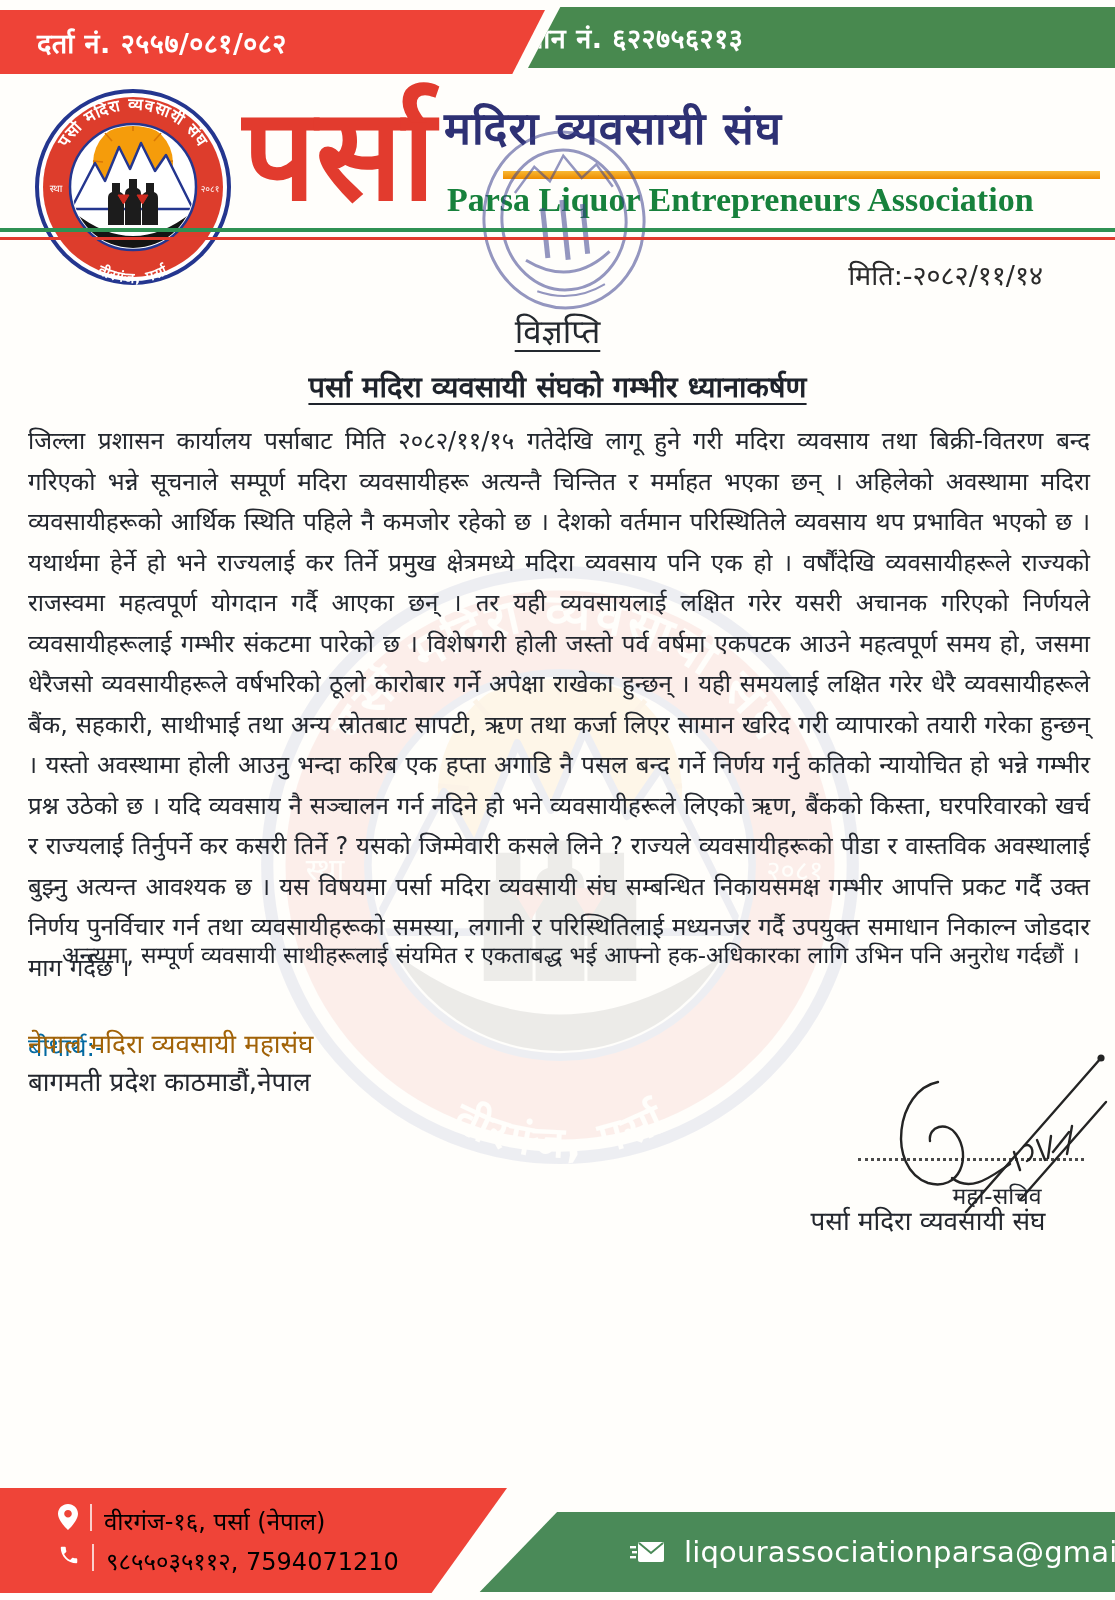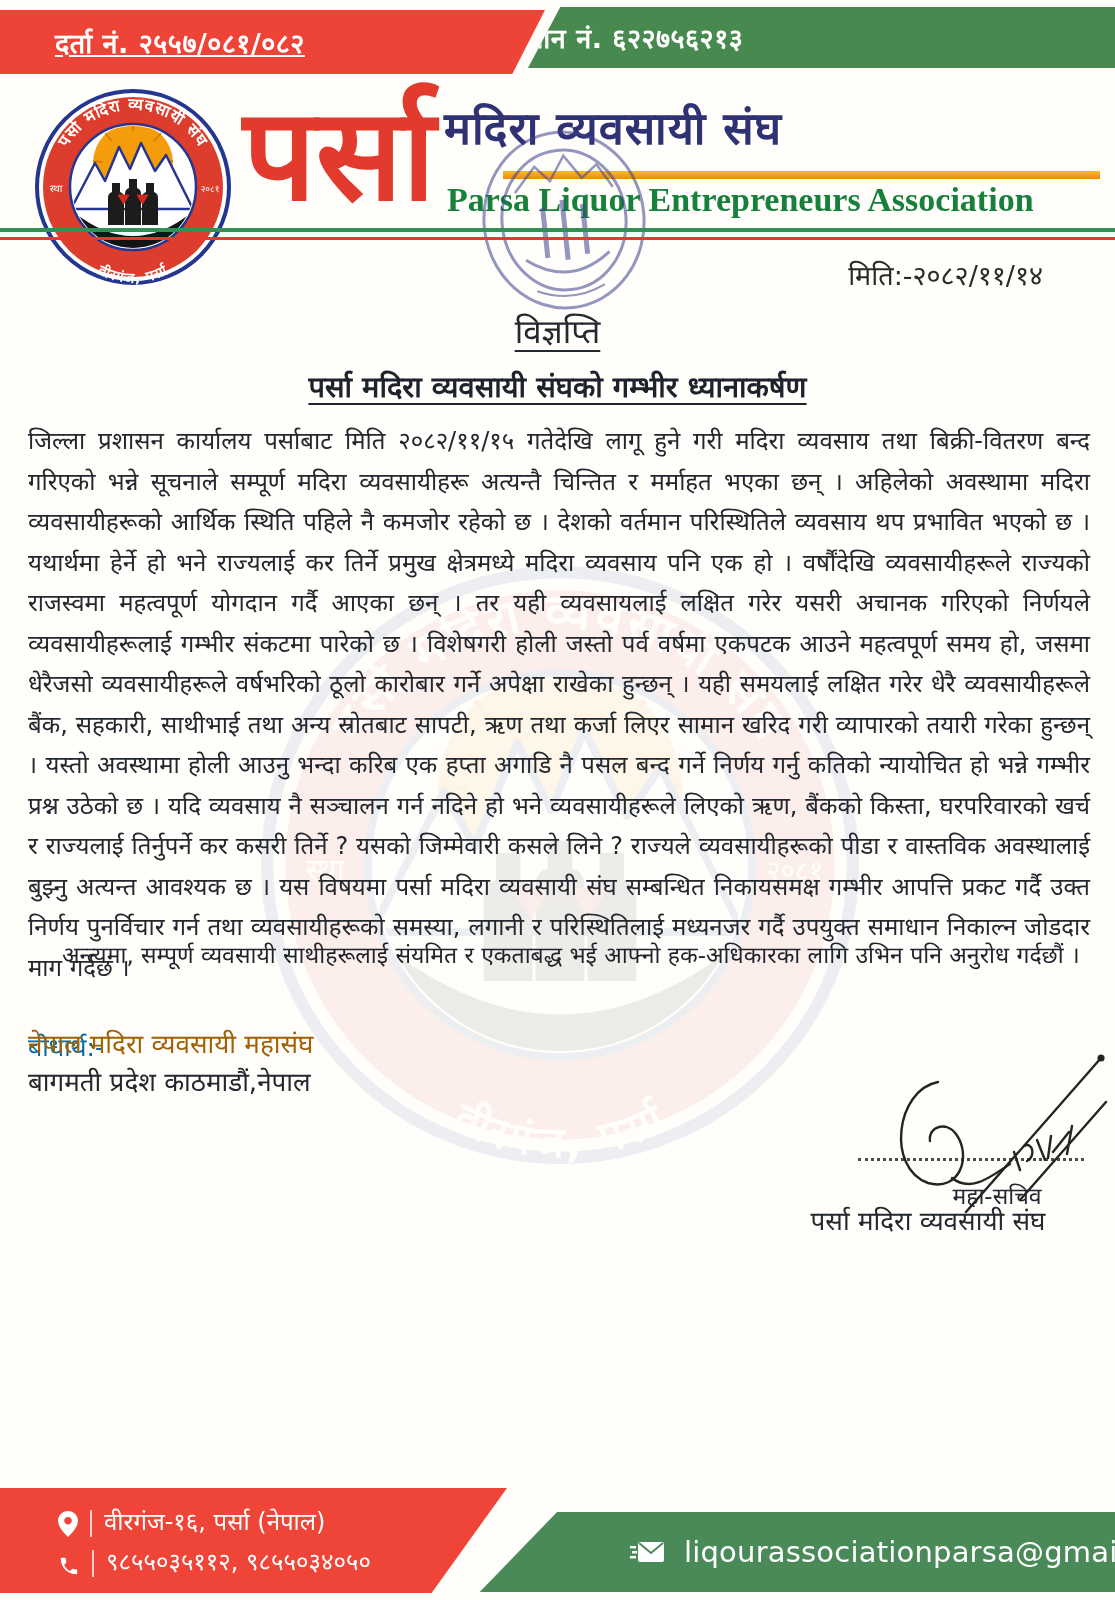--- a/index.html
+++ b/index.html
@@ -7,21 +7,21 @@
     position:relative;width:1115px;height:1600px;margin:0 auto;
     background:#fffefb;overflow:hidden;
     font-family:"DejaVu Sans",sans-serif;color:#1f2430;
   }
   
   .band{position:absolute;display:flex;align-items:center;}
   .band-red-top{
     left:0;top:10px;width:545px;height:64px;background:#ee4337;
     clip-path:polygon(0 0,100% 0,94% 100%,0 100%);
   }
-  .band-red-top .band-text{margin-left:55px;text-decoration:underline;}
+  .band-red-top .band-text{margin-left:37px;}
   .band-green-top{
     left:528px;top:7px;width:587px;height:61px;background:#48894f;
     clip-path:polygon(5.5% 0,100% 0,100% 100%,0 100%);
     justify-content:flex-start;
   }
   .band-green-top .band-text{margin-right:95px;}
   .band-text{color:#ffffff;font-size:27px;font-weight:bold;letter-spacing:.5px;}
 
   
   .watermark{position:absolute;left:255px;top:560px;width:610px;height:610px;opacity:.075;pointer-events:none;}
@@ -82,21 +82,21 @@
     font-size:23px;color:#23272e;}
   .sig-org{position:absolute;left:793px;top:1202px;width:270px;text-align:center;
     font-size:26px;color:#23272e;white-space:nowrap;}
 
   
   .footer-red{
     position:absolute;left:0;top:1488px;width:520px;height:105px;background:#ef4438;
     clip-path:polygon(0 0,97.5% 0,83% 100%,0 100%);
     display:flex;flex-direction:column;justify-content:center;gap:7px;padding-left:58px;box-sizing:border-box;
   }
-  .contact-row{display:flex;align-items:flex-end;gap:12px;color:#ffffff;font-size:24px;}
+  .contact-row{display:flex;align-items:flex-start;gap:12px;color:#000000;font-size:24px;}
   .contact-sep{width:2px;height:27px;background:rgba(255,255,255,.75);}
   .footer-green{
     position:absolute;left:470px;top:1512px;width:645px;height:80px;background:#4a8a58;
     clip-path:polygon(13.5% 0,100% 0,100% 100%,1.5% 100%);
     display:flex;align-items:center;padding-left:160px;box-sizing:border-box;gap:10px;
   }
   .email-sep{width:3px;height:34px;background:#e5c520;}
   .email-text{color:#ffffff;font-size:29px;letter-spacing:.2px;}
   .icon{flex:0 0 auto;display:inline-flex;}
 </style>
@@ -234,21 +234,21 @@
       <span class="contact-sep"></span>
       <span>वीरगंज-१६, पर्सा (नेपाल)</span>
     </div>
     <div class="contact-row">
       <span class="icon">
         <svg width="22" height="22" viewBox="0 0 24 24">
             <path d="M6.6 10.8 c1.4 2.8 3.8 5.1 6.6 6.6 l2.2 -2.2 c0.3 -0.3 0.7 -0.4 1 -0.2 c1.1 0.4 2.3 0.6 3.6 0.6 c0.6 0 1 0.4 1 1 v3.4 c0 0.6 -0.4 1 -1 1 C10.8 21 3 13.2 3 4 c0 -0.6 0.4 -1 1 -1 h3.5 c0.6 0 1 0.4 1 1 c0 1.2 0.2 2.4 0.6 3.6 c0.1 0.3 0 0.7 -0.2 1 z" fill="#ffffff"></path>
           </svg>
       </span>
       <span class="contact-sep"></span>
-      <span>९८५५०३५११२, ९८५५०३४०५०</span>
+      <span>९८५५०३५११२, 7594071210</span>
     </div>
   </div>
 
   <div class="footer-green">
     <span class="icon">
       <svg width="34" height="24" viewBox="0 0 34 24">
         <g fill="#ffffff">
           <rect x="8" y="2" width="26" height="20" rx="2"></rect>
           <rect x="0" y="6" width="6" height="2.4"></rect>
           <rect x="2" y="11" width="5" height="2.4"></rect>

